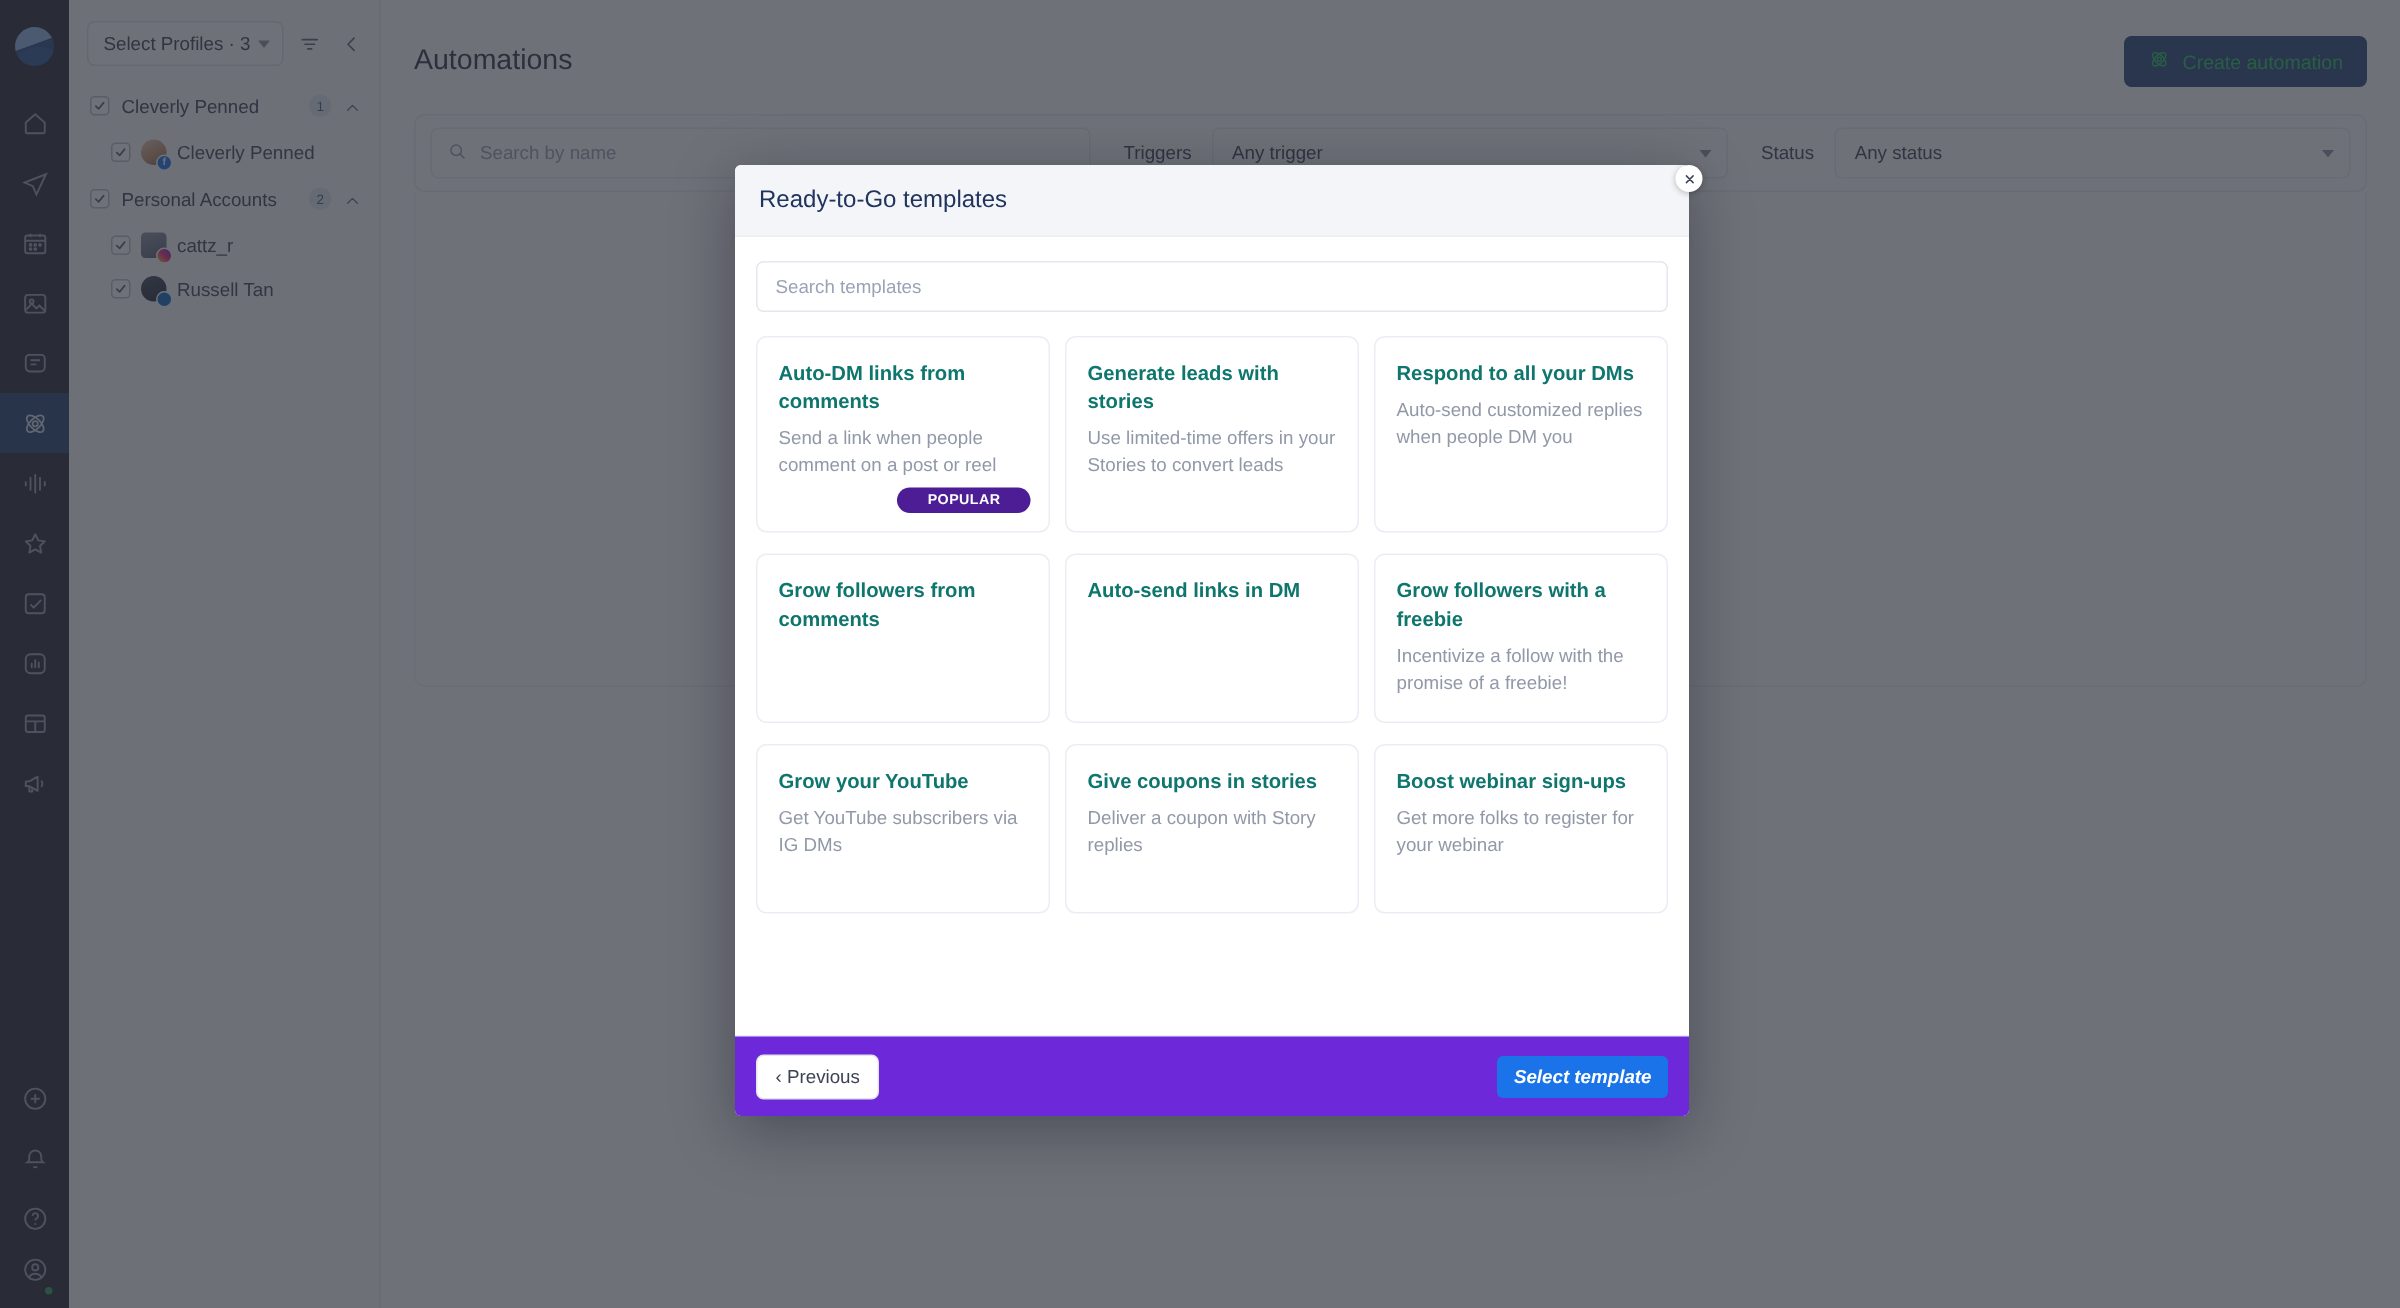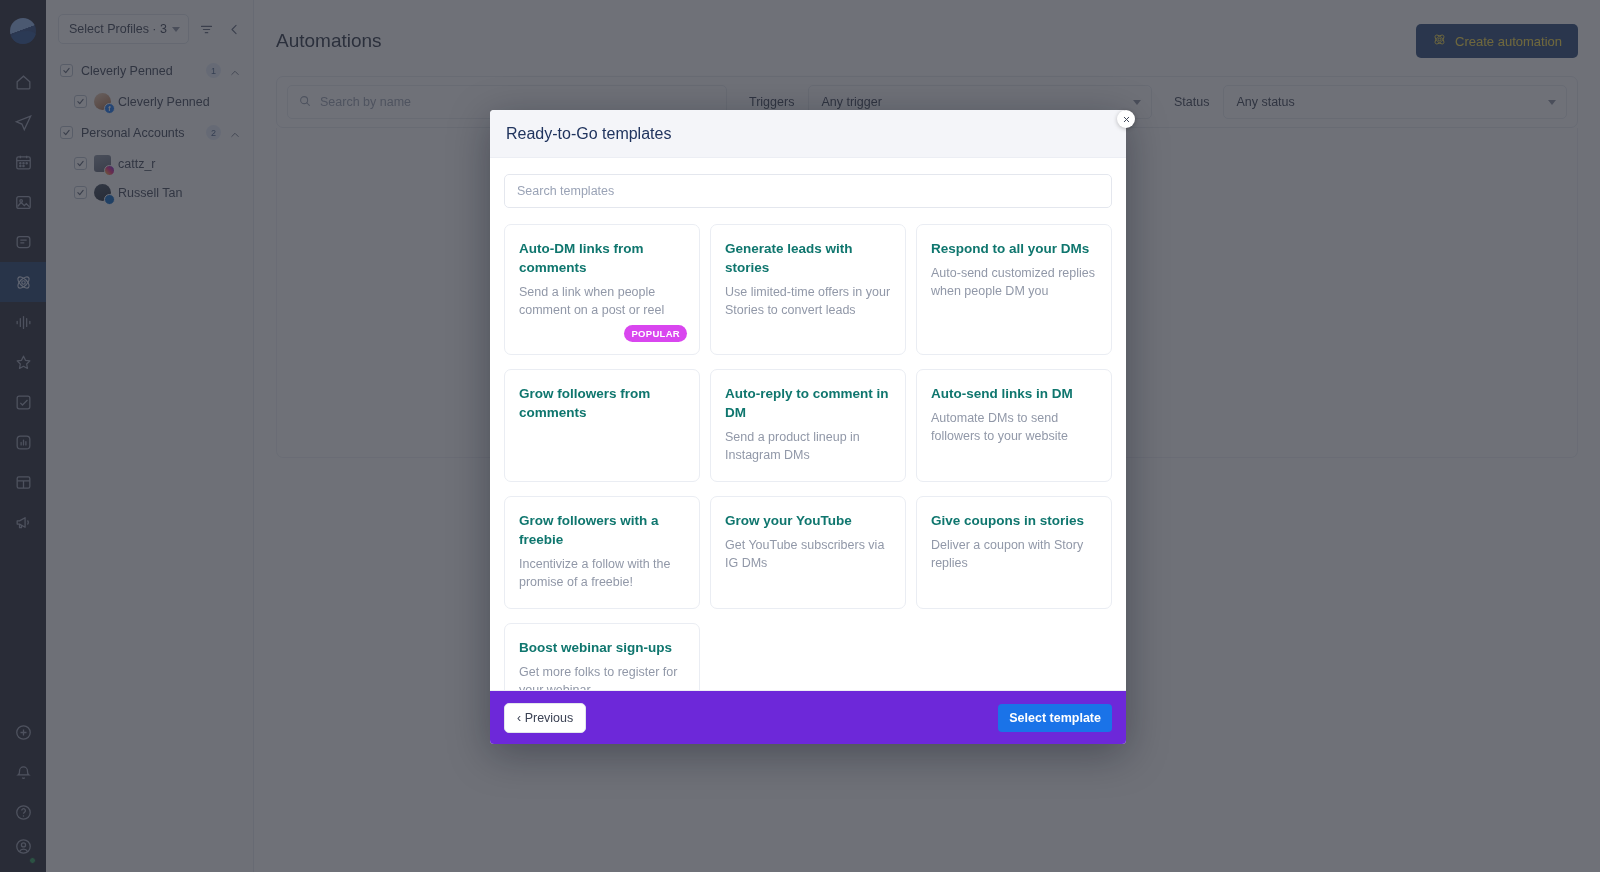--- a/index.html
+++ b/index.html
@@ -130,21 +130,21 @@
 
   
   .main { flex: 1; background: #ffffff; position: relative; }
   .main-head {
     display: flex; align-items: center; justify-content: space-between;
     padding: 18px 22px 0 22px;
     height: 64px;
   }
   .page-title { font-size: 19px; color: #2e3545; font-weight: 400; }
   .btn-primary-dark {
-    background: #2a4a7b; color: #fde047;
+    background: #2a4a7b; color: #22c55e;
     border-radius: 5px; height: 34px;
     display: flex; align-items: center; gap: 8px;
     padding: 0 16px; font-size: 13px;
   }
   .btn-primary-dark svg { width: 15px; height: 15px; }
 
   .filters {
     margin: 12px 22px 0 22px;
     border: 1px solid #e8ebf0; border-radius: 7px;
     background: #fff;
@@ -236,44 +236,44 @@
   .tpl-card.tall { min-height: 131px; }
   .tpl-name {
     font-size: 13.5px; font-weight: bold; color: #0f766e;
     line-height: 1.42; margin-bottom: 7px;
   }
   .tpl-desc {
     font-size: 12.5px; color: #9198a8; line-height: 1.42;
   }
   .tpl-badge {
     position: absolute; right: 12px; bottom: 12px;
-    background: #d946ef; color: #fff;
+    background: #4c1d95; color: #fff;
     font-size: 9.5px; font-weight: bold; letter-spacing: .3px;
-    border-radius: 9px; padding: 3px 7px; text-align: center;
+    border-radius: 9px; padding: 3px 20px; text-align: center;
   }
 
   .modal-footer {
     height: 54px; flex: 0 0 54px;
     background: #6d28d9;
     border-top: 1px solid #eceef4;
     display: flex; align-items: center; justify-content: space-between;
     padding: 0 14px;
   }
   .btn-ghost {
     height: 30px; border: 1px solid #e2e5ec; border-radius: 5px;
     background: #fff; color: #3b4254;
     font-size: 12.5px; padding: 0 12px;
     display: flex; align-items: center; gap: 4px;
   }
   .btn-blue {
     height: 28px; border-radius: 4px;
     background: #1a73e8; color: #fff;
     font-size: 12.5px; font-weight: bold;
     padding: 0 11px;
-    display: flex; align-items: center;
+    display: flex; align-items: center; font-style: italic;
   }
 </style>
 </head>
 <body>
 
 <div class="app">
 
   <div class="rail">
     <div class="rail-logo"></div>
 
@@ -546,28 +546,23 @@
 
         <div class="tpl-card tall">
           <div class="tpl-name">Respond to all your DMs</div>
           <div class="tpl-desc">Auto-send customized replies when people DM you</div>
         </div>
 
         <div class="tpl-card">
           <div class="tpl-name">Grow followers from comments</div>
         </div>
 
-        <div class="tpl-card">
-          <div class="tpl-name">Auto-reply to comment in DM</div>
-          <div class="tpl-desc">Send a product lineup in Instagram DMs</div>
-        </div>
 
         <div class="tpl-card">
           <div class="tpl-name">Auto-send links in DM</div>
-          <div class="tpl-desc">Automate DMs to send followers to your website</div>
         </div>
 
         <div class="tpl-card">
           <div class="tpl-name">Grow followers with a freebie</div>
           <div class="tpl-desc">Incentivize a follow with the promise of a freebie!</div>
         </div>
 
         <div class="tpl-card">
           <div class="tpl-name">Grow your YouTube</div>
           <div class="tpl-desc">Get YouTube subscribers via IG DMs</div>

